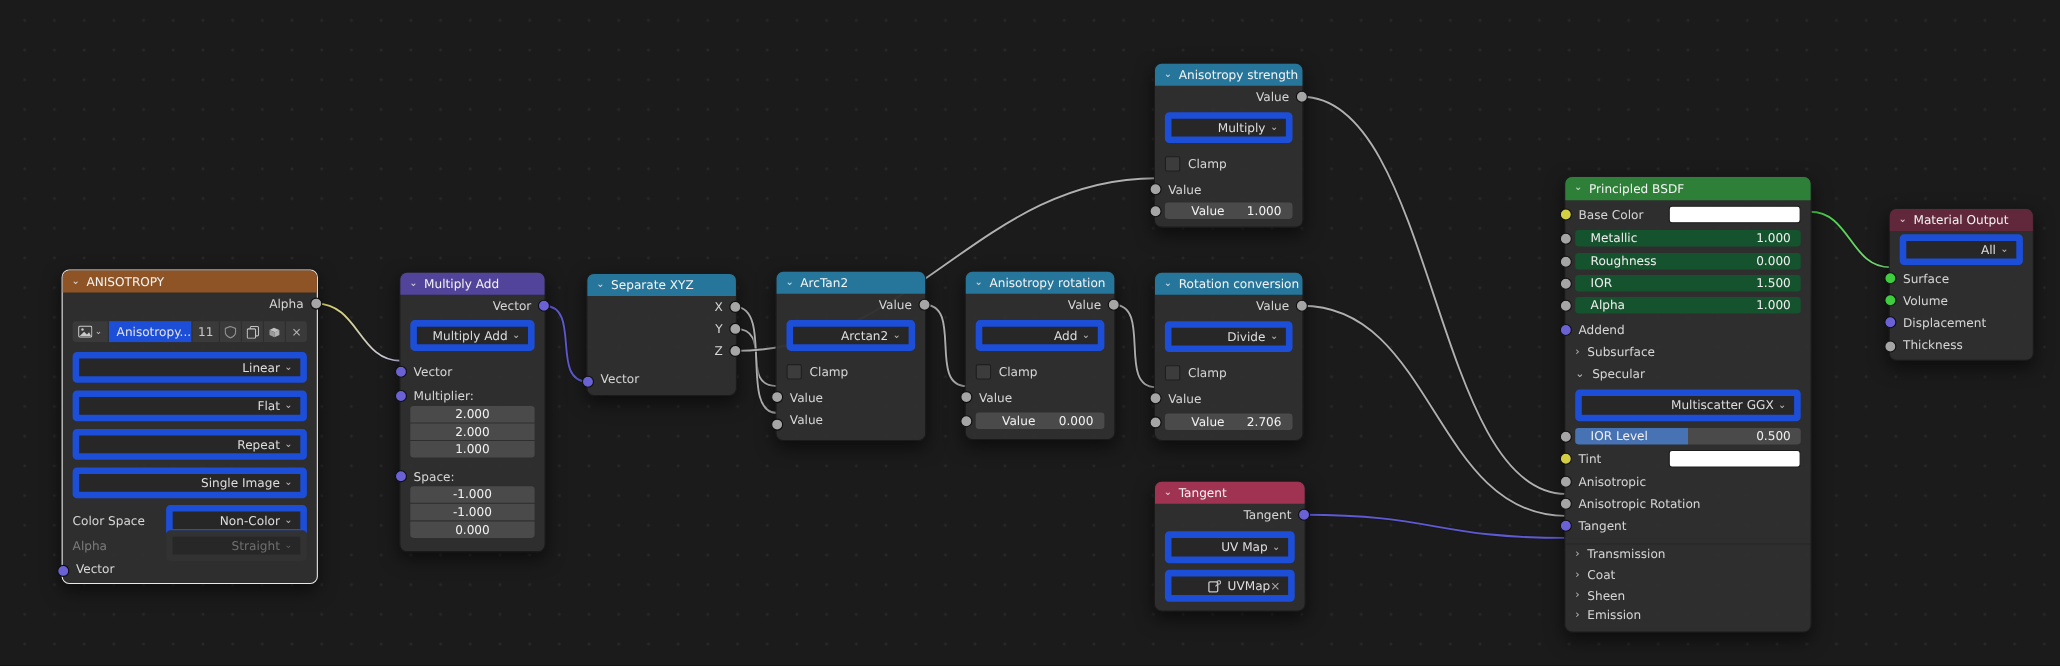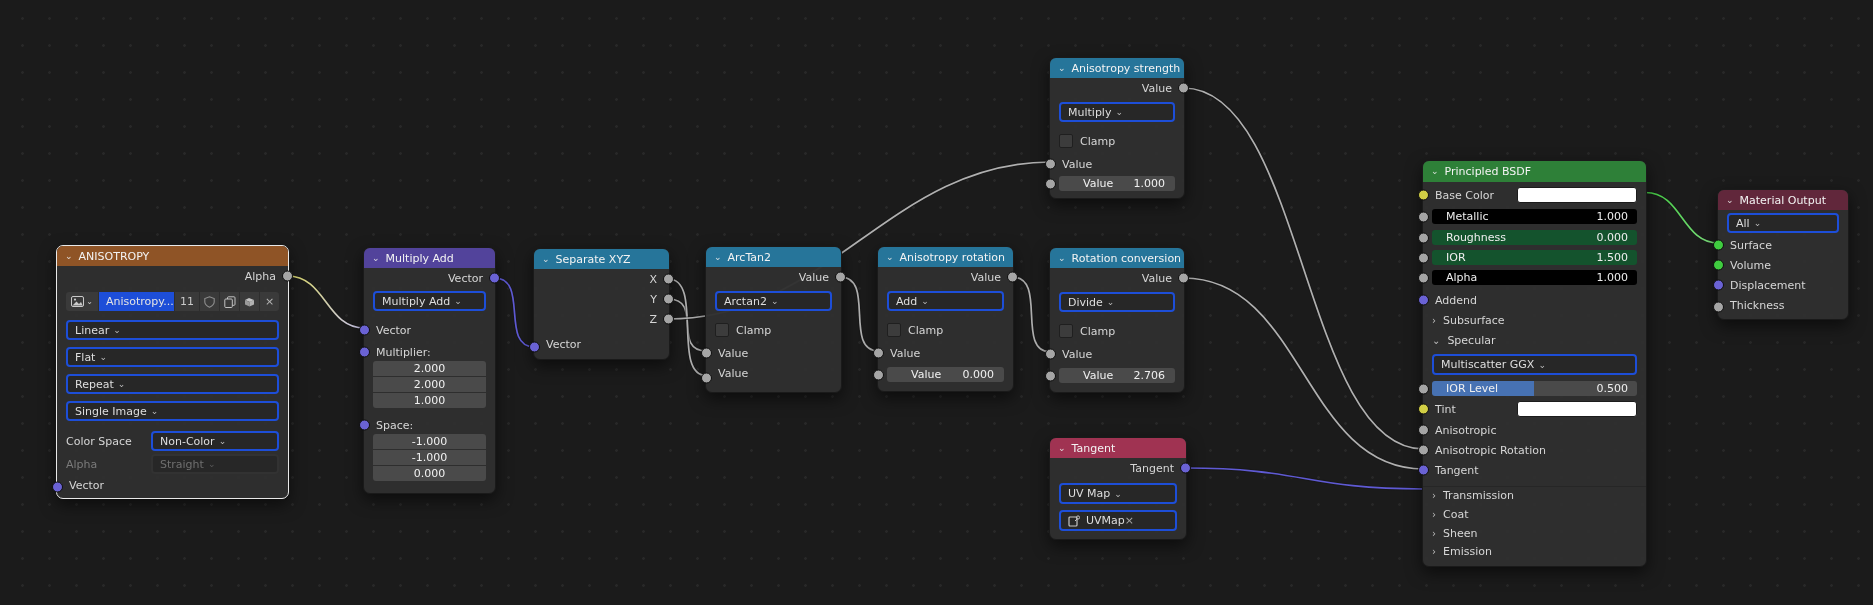--- a/index.html
+++ b/index.html
@@ -33,22 +33,22 @@
   .dim{color:#7b7b7b;}
   .sock{
     position:absolute;top:50%;transform:translateY(-50%);
     width:9px;height:9px;border-radius:50%;border:1px solid #0e0e0e;z-index:4;
   }
   .sock.left{left:-5px;} .sock.right{right:-5px;}
   .s-yellow{background:#d2cf45;} .s-gray{background:#a5a5a5;}
   .s-purple{background:#6a62d4;} .s-green{background:#3fcc3f;}
   .wrow{padding:0 9px;display:flex;align-items:center;position:relative;}
   .dd{
-    height:16px;background:#272727;border:2px solid #1d4ed8;border-radius:4px;
-    display:flex;align-items:center;justify-content:flex-start;
+    height:16px;background:#272727;border:6px solid #1d4ed8;border-radius:4px;
+    display:flex;align-items:center;justify-content:flex-end;
     padding:0 7px;flex:1;color:#dedede;white-space:nowrap;min-width:0;
   }
   .dd .ddchev{font-size:9px;color:#bdbdbd;margin-left:4px;}
   .dd.disabled{color:#6f6f6f;border-color:#323232;}
   .dd.disabled .ddchev{color:#5a5a5a;}
   .fgroup{display:flex;flex-direction:column;gap:1px;flex:1;}
   .field{
     height:15px;background:#4a4a4a;display:flex;align-items:center;
     justify-content:center;color:#f1f1f1;
   }
@@ -57,21 +57,21 @@
   .nfield{
     height:15px;background:#4a4a4a;border-radius:3px;flex:1;
     display:flex;align-items:center;justify-content:space-between;
     padding:0 10px 0 24px;color:#f1f1f1;
   }
   .slider{
     height:15px;border-radius:3px;background:#14532d;flex:1;
     display:flex;align-items:center;justify-content:space-between;
     padding:0 9px 0 14px;color:#efefef;white-space:nowrap;
   }
-  .slider.blue{background:#000000;}
+  .slider.blue{background:#14532d;}
   .slider.half{background:linear-gradient(90deg,#4772b3 0 50%,#4a4a4a 50% 100%);}
   .check{
     width:12px;height:12px;background:#3c3c3c;border:1px solid #1f1f1f;
     border-radius:2px;margin-right:7px;flex:none;
   }
   .swatch{height:14px;border-radius:3px;background:#ffffff;border:1px solid #1c1c1c;}
   .panel .pchev{color:#bdbdbd;margin-right:7px;font-size:10px;}
   .sep{border-top:1px solid #262626;}
   
   .imgrow{height:19px;display:flex;gap:1px;padding:0 9px;position:relative;}

